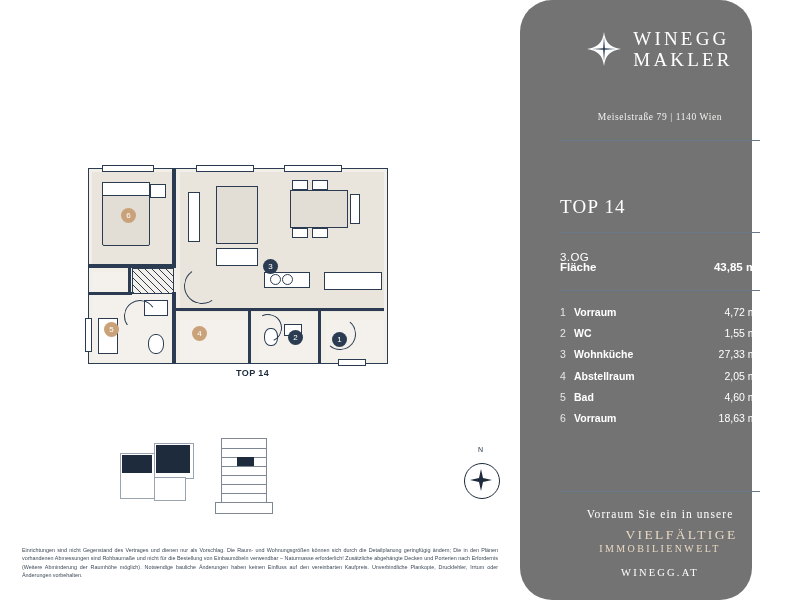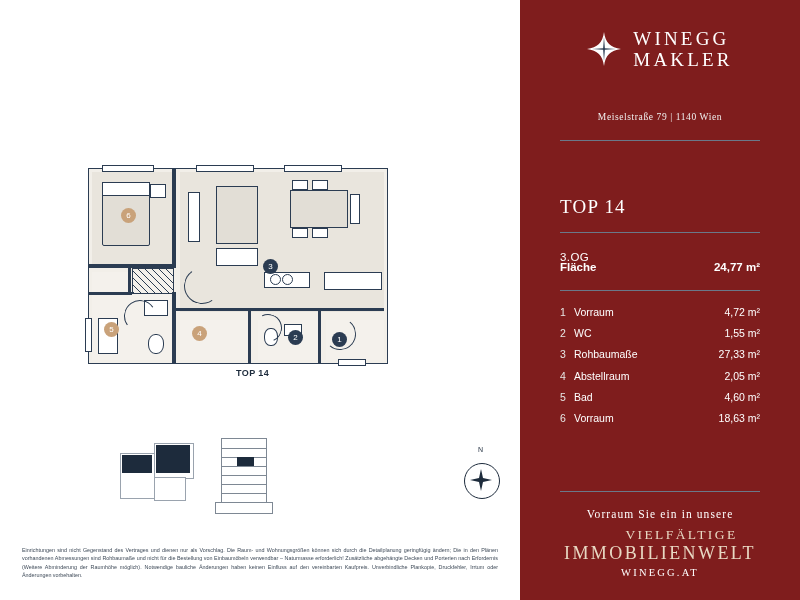--- a/index.html
+++ b/index.html
@@ -224,24 +224,25 @@
     top: 546px;
     width: 476px;
     font-size: 5.4px;
     line-height: 1.55;
     color: #3e4a58;
     text-align: justify;
   }
   
   .right {
     position: relative;
-    width: 280px;
+    width: 232px;
     height: 600px;
-    background: #7f1d1d;
+    background: #737373;
     color: #ffffff;
+    border-radius: 32px;
   }
   .brand {
     position: absolute;
     left: 0;
     top: 28px;
     width: 280px;
     text-align: center;
   }
   .brand-logo {
     display: flex;
@@ -329,20 +330,21 @@
     padding: 5.3px 0;
     color: #ffffff;
   }
   .room-row .idx {
     width: 14px;
     flex: none;
     color: #e7e7e5;
   }
   .room-row .nm {
     flex: 1;
+    font-weight: bold;
   }
   .room-row .sz {
     flex: none;
     text-align: right;
   }
   .tagline {
     position: absolute;
     left: 0;
     top: 508px;
     width: 280px;
@@ -356,21 +358,21 @@
   }
   .tagline .t2 {
     margin-top: 7px;
     font-size: 13.5px;
     letter-spacing: 2.4px;
     color: #e8d8c3;
     font-family: "Liberation Serif", serif;
     margin-left: 43px;
   }
   .tagline .t3 {
-    font-size: 18px;
+    font-size: 10px;
     letter-spacing: 2.4px;
     color: #e8d8c3;
     font-family: "Liberation Serif", serif;
   }
   .website {
     position: absolute;
     left: 0;
     top: 567px;
     width: 280px;
     text-align: center;
@@ -510,39 +512,39 @@
     <div class="hr h1"></div>
 
     <div class="top-title">TOP 14</div>
 
     <div class="hr h2"></div>
 
     <div class="floor">3.OG</div>
 
     <div class="area-row">
       <span>Fläche</span>
-      <span>24,77 m²</span>
+      <span>43,85 m²</span>
     </div>
 
     <div class="hr h3"></div>
 
     <div class="rooms">
       <div class="room-row">
         <span class="idx">1</span>
         <span class="nm">Vorraum</span>
         <span class="sz">4,72 m²</span>
       </div>
       <div class="room-row">
         <span class="idx">2</span>
         <span class="nm">WC</span>
         <span class="sz">1,55 m²</span>
       </div>
       <div class="room-row">
         <span class="idx">3</span>
-        <span class="nm">Rohbaumaße</span>
+        <span class="nm">Wohnküche</span>
         <span class="sz">27,33 m²</span>
       </div>
       <div class="room-row">
         <span class="idx">4</span>
         <span class="nm">Abstellraum</span>
         <span class="sz">2,05 m²</span>
       </div>
       <div class="room-row">
         <span class="idx">5</span>
         <span class="nm">Bad</span>

